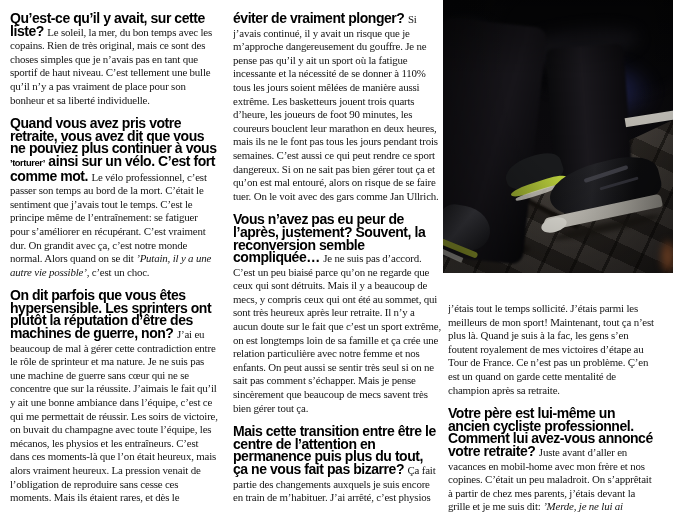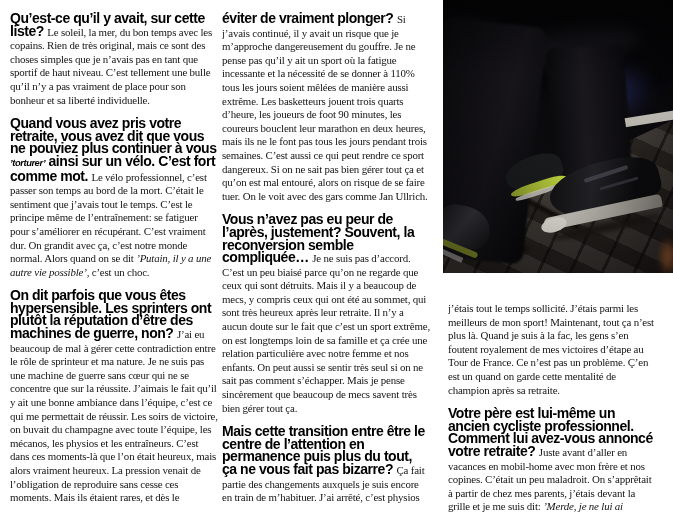--- a/index.html
+++ b/index.html
@@ -1,25 +1,25 @@
 <!DOCTYPE html>
 <html><head>
 <meta charset="utf-8">
 <style>
   html,body{margin:0;padding:0;background:#ffffff;}
   .page{position:relative;width:673px;height:514px;background:#ffffff;overflow:hidden;}
 
   
   .col{position:absolute;top:12px;width:208px;height:496px;overflow:hidden;}
   .col-1{left:10px;}
-  .col-2{left:222px;}
+  .col-2{left:233px;}
   .col-3{left:448px;top:301px;height:217px;}
   .block{margin:0 0 11px 0;line-height:12.6px;text-align:left;}
   .run-q{font-family:"Liberation Sans",sans-serif;font-weight:bold;font-size:14px;letter-spacing:-0.45px;color:#000000;}
-  .run-qi{font-family:"Liberation Sans",sans-serif;font-weight:bold;font-style:italic;font-size:9.4px;letter-spacing:-0.45px;color:#000000;margin-top:6px;}
+  .run-qi{font-family:"Liberation Sans",sans-serif;font-weight:bold;font-size:9.4px;letter-spacing:-0.45px;color:#000000;margin-top:6px;}
   .run-a{font-family:Liberation Serif, serif;font-size:10.9px;letter-spacing:-0.18px;color:#141414;}
   .run-ai{font-family:"Liberation Serif",serif;font-style:italic;font-size:10.9px;letter-spacing:-0.18px;color:#141414;margin-top:38px;}
 
   
   .photo{position:absolute;left:443px;top:0;width:230px;height:273px;margin:0;overflow:hidden;
          background:linear-gradient(180deg,#070709 0%,#0b0a0d 55%,#131110 100%);}
   .photo *{position:absolute;}
   .ph-haze-topleft{left:-12px;top:16px;width:72px;height:42px;background:radial-gradient(closest-side,#343d4d,rgba(0,0,0,0));filter:blur(6px);opacity:.55;}
   .ph-jacket{left:55px;top:-24px;width:200px;height:120px;background:#060608;border-radius:45%;filter:blur(5px);}
   .ph-fold{left:66px;top:30px;width:130px;height:32px;background:#17161b;transform:rotate(-8deg);border-radius:50%;filter:blur(7px);opacity:.8;}

